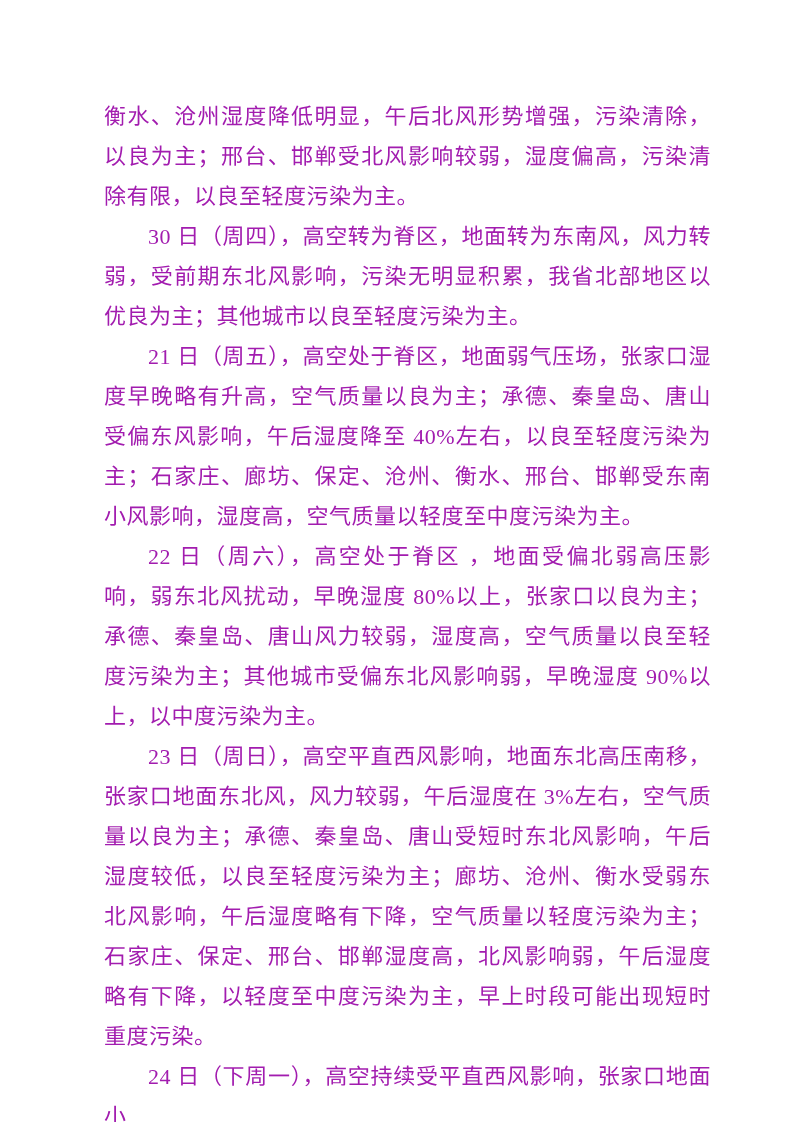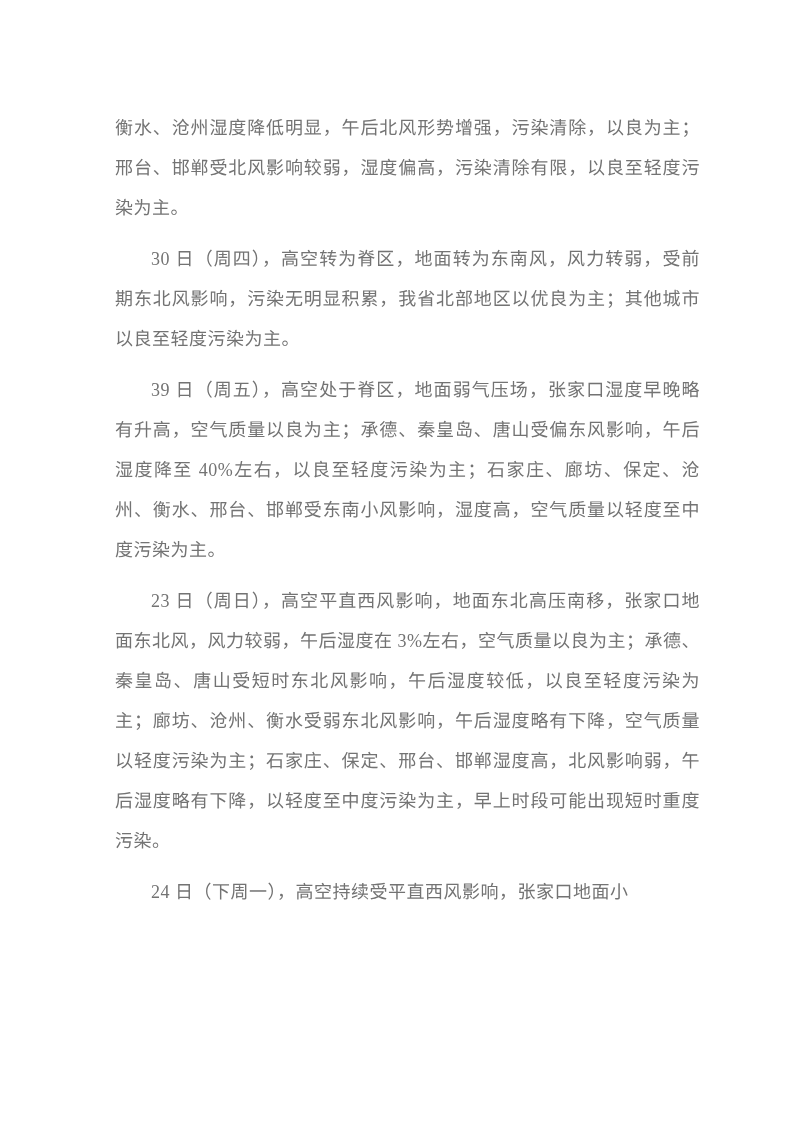--- a/index.html
+++ b/index.html
@@ -12,38 +12,39 @@
     width: 793px;
     height: 1122px;
     margin: 0 auto;
     background: #ffffff;
     box-sizing: border-box;
     padding: 97px 82px 0 104px;
     overflow: hidden;
     font-family: "Liberation Serif", "DejaVu Serif", serif;
   }
   .body-text p {
-    margin: 11px;
+    margin: 0;
     padding: 0;
-    font-size: 18px;
+    font-size: 22px;
     line-height: 40px;
-    color: #737373;
+    color: #a21caf;
     text-align: justify;
     text-justify: inter-character;
     letter-spacing: 0.5px;
     word-break: break-all;
   }
   .body-text p.indent {
     text-indent: 2em;
   }
 </style>
 </head>
 <body>
 
 <div class="page">
   <div class="body-text">
     <p>衡水、沧州湿度降低明显，午后北风形势增强，污染清除，以良为主；邢台、邯郸受北风影响较弱，湿度偏高，污染清除有限，以良至轻度污染为主。</p>
     <p class="indent">30 日（周四），高空转为脊区，地面转为东南风，风力转弱，受前期东北风影响，污染无明显积累，我省北部地区以优良为主；其他城市以良至轻度污染为主。</p>
-    <p class="indent">39 日（周五），高空处于脊区，地面弱气压场，张家口湿度早晚略有升高，空气质量以良为主；承德、秦皇岛、唐山受偏东风影响，午后湿度降至 40%左右，以良至轻度污染为主；石家庄、廊坊、保定、沧州、衡水、邢台、邯郸受东南小风影响，湿度高，空气质量以轻度至中度污染为主。</p>
+    <p class="indent">21 日（周五），高空处于脊区，地面弱气压场，张家口湿度早晚略有升高，空气质量以良为主；承德、秦皇岛、唐山受偏东风影响，午后湿度降至 40%左右，以良至轻度污染为主；石家庄、廊坊、保定、沧州、衡水、邢台、邯郸受东南小风影响，湿度高，空气质量以轻度至中度污染为主。</p>
+    <p class="indent">22 日（周六），高空处于脊区 ，地面受偏北弱高压影响，弱东北风扰动，早晚湿度 80%以上，张家口以良为主；承德、秦皇岛、唐山风力较弱，湿度高，空气质量以良至轻度污染为主；其他城市受偏东北风影响弱，早晚湿度 90%以上，以中度污染为主。</p>
     <p class="indent">23 日（周日），高空平直西风影响，地面东北高压南移，张家口地面东北风，风力较弱，午后湿度在 3%左右，空气质量以良为主；承德、秦皇岛、唐山受短时东北风影响，午后湿度较低，以良至轻度污染为主；廊坊、沧州、衡水受弱东北风影响，午后湿度略有下降，空气质量以轻度污染为主；石家庄、保定、邢台、邯郸湿度高，北风影响弱，午后湿度略有下降，以轻度至中度污染为主，早上时段可能出现短时重度污染。</p>
     <p class="indent">24 日（下周一），高空持续受平直西风影响，张家口地面小</p>
   </div>
 </div>
 
 </body></html>

